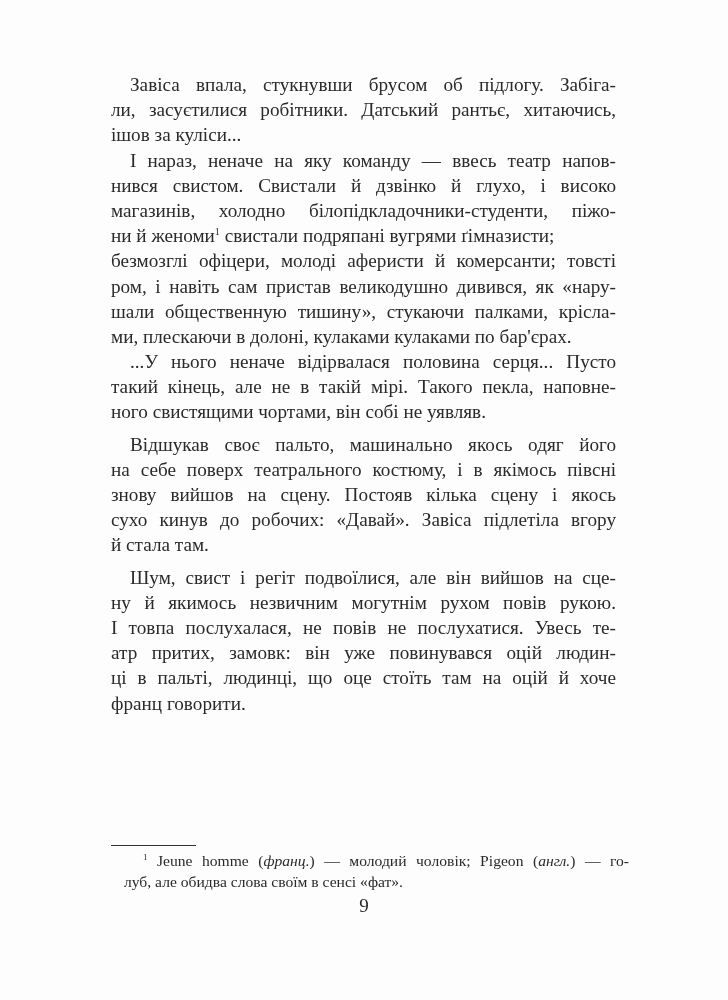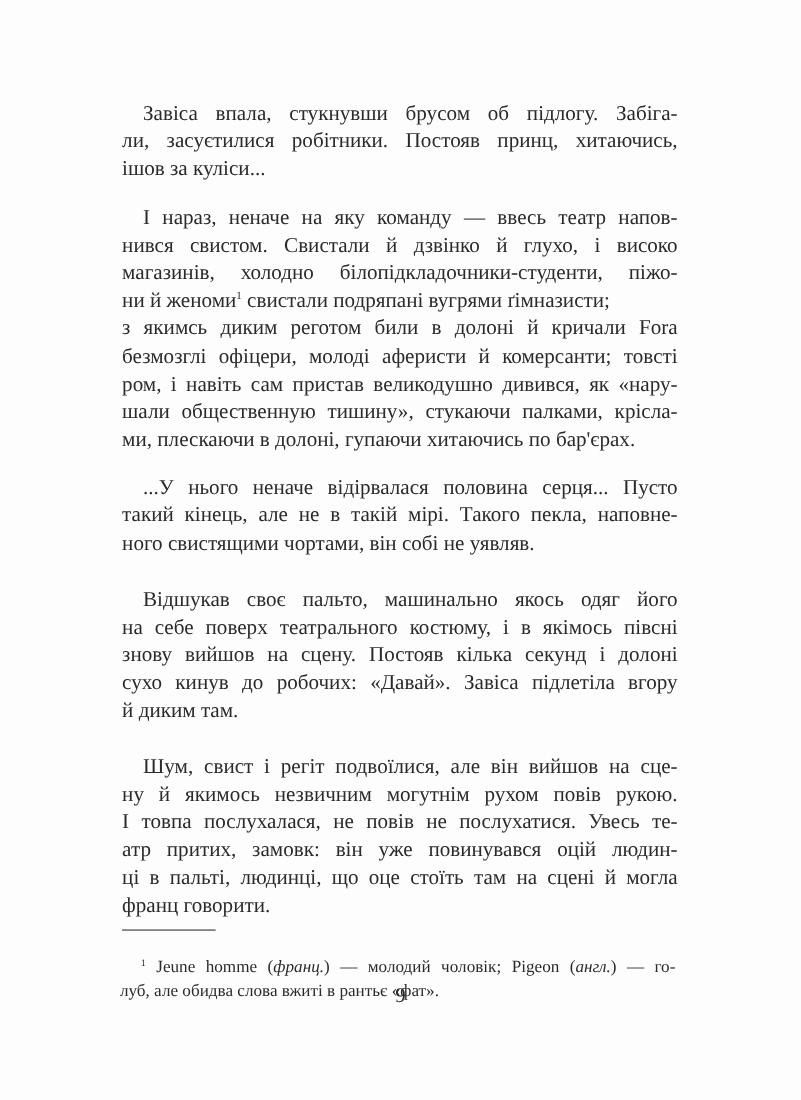--- a/index.html
+++ b/index.html
@@ -9,84 +9,83 @@
     font-family: "Liberation Serif", "DejaVu Serif", serif;
     color: #2a2a2a;
   }
   .page { position: absolute; left: 0; top: 0; width: 728px; height: 1000px; background: #fdfdfd; }
   .body-text {
     position: absolute; left: 111px; top: 72px; width: 505px;
     font-size: 19.2px; line-height: 25.2px;
   }
   .line { display: block; white-space: nowrap; text-align: justify; text-align-last: justify; height: 25.2px; }
   .line.last { text-align-last: left; }
-  .line.indent { padding-left: 19px; margin-top: 19px; }
+  .line.indent { padding-left: 19px; }
   .gap { height: 7px; }
   sup { font-size: 10px; line-height: 0; vertical-align: 7px; }
   .rule { position: absolute; left: 111px; top: 845px; width: 85px; height: 1px; background: #333; }
   .footnote {
-    position: absolute; left: 109px; top: 850px; width: 505px;
+    position: absolute; left: 124px; top: 850px; width: 505px;
     font-size: 15.6px; line-height: 21px;
   }
   .footnote .line { height: 21px; }
   .footnote .line.indent { padding-left: 19px; }
   .footnote sup { font-size: 9px; vertical-align: 6px; }
   .page-number { position: absolute; left: 0; width: 728px; top: 895px; text-align: center; font-size: 19px; }
 </style>
 </head>
 <body>
 
 <div class="page">
   <div class="body-text">
 
     <div>
       <span class="line indent">Завіса впала, стукнувши брусом об підлогу. Забіга-</span>
-      <span class="line">ли, засуєтилися робітники. Постояв принц, хитаючись,</span>
+      <span class="line">ли, засуєтилися робітники. Датський рантьє, хитаючись,</span>
       <span class="line last">ішов за куліси...</span>
     </div>
 
     <div>
       <span class="line indent">І нараз, неначе на яку команду — ввесь театр напов-</span>
       <span class="line">нився свистом. Свистали й дзвінко й глухо, і високо</span>
       <span class="line">магазинів, холодно білопідкладочники-студенти, піжо-</span>
       <span class="line" style="text-align:right;text-align-last:left;"><span>ни й женоми</span><sup>1</sup><span> свистали подряпані вугрями ґімназисти;</span></span>
-      <span class="line">з якимсь диким реготом били в долоні й кричали Fora</span>
       <span class="line">безмозглі офіцери, молоді аферисти й комерсанти; товсті</span>
       <span class="line">ром, і навіть сам пристав великодушно дивився, як «нару-</span>
       <span class="line">шали общественную тишину», стукаючи палками, крісла-</span>
-      <span class="line last">ми, плескаючи в долоні, гупаючи хитаючись по бар'єрах.</span>
+      <span class="line last">ми, плескаючи в долоні, кулаками кулаками по бар'єрах.</span>
     </div>
 
     <div>
       <span class="line indent">...У нього неначе відірвалася половина серця... Пусто</span>
       <span class="line">такий кінець, але не в такій мірі. Такого пекла, наповне-</span>
       <span class="line last">ного свистящими чортами, він собі не уявляв.</span>
     </div>
     <div class="gap"></div>
 
     <div>
       <span class="line indent">Відшукав своє пальто, машинально якось одяг його</span>
       <span class="line">на себе поверх театрального костюму, і в якімось півсні</span>
-      <span class="line">знову вийшов на сцену. Постояв кілька секунд і долоні</span>
+      <span class="line">знову вийшов на сцену. Постояв кілька сцену і якось</span>
       <span class="line">сухо кинув до робочих: «Давай». Завіса підлетіла вгору</span>
-      <span class="line last">й диким там.</span>
+      <span class="line last">й стала там.</span>
     </div>
     <div class="gap"></div>
 
     <div>
       <span class="line indent">Шум, свист і регіт подвоїлися, але він вийшов на сце-</span>
       <span class="line">ну й якимось незвичним могутнім рухом повів рукою.</span>
       <span class="line">І товпа послухалася, не повів не послухатися. Увесь те-</span>
       <span class="line">атр притих, замовк: він уже повинувався оцій людин-</span>
-      <span class="line">ці в пальті, людинці, що оце стоїть там на сцені й могла</span>
+      <span class="line">ці в пальті, людинці, що оце стоїть там на оцій й хоче</span>
       <span class="line last">франц говорити.</span>
     </div>
   </div>
 
   <div class="rule"></div>
 
   <div class="footnote">
     <span class="line indent"><sup>1</sup> <span>Jeune homme (</span><i>франц.</i><span>) — молодий чоловік; Pigeon (</span><i>англ.</i><span>) — го-</span></span>
-    <span class="line last">луб, але обидва слова вжиті в рантьє «фат».</span>
+    <span class="line last">луб, але обидва слова своїм в сенсі «фат».</span>
   </div>
 
   <div class="page-number">9</div>
 </div>
 
 </body></html>

